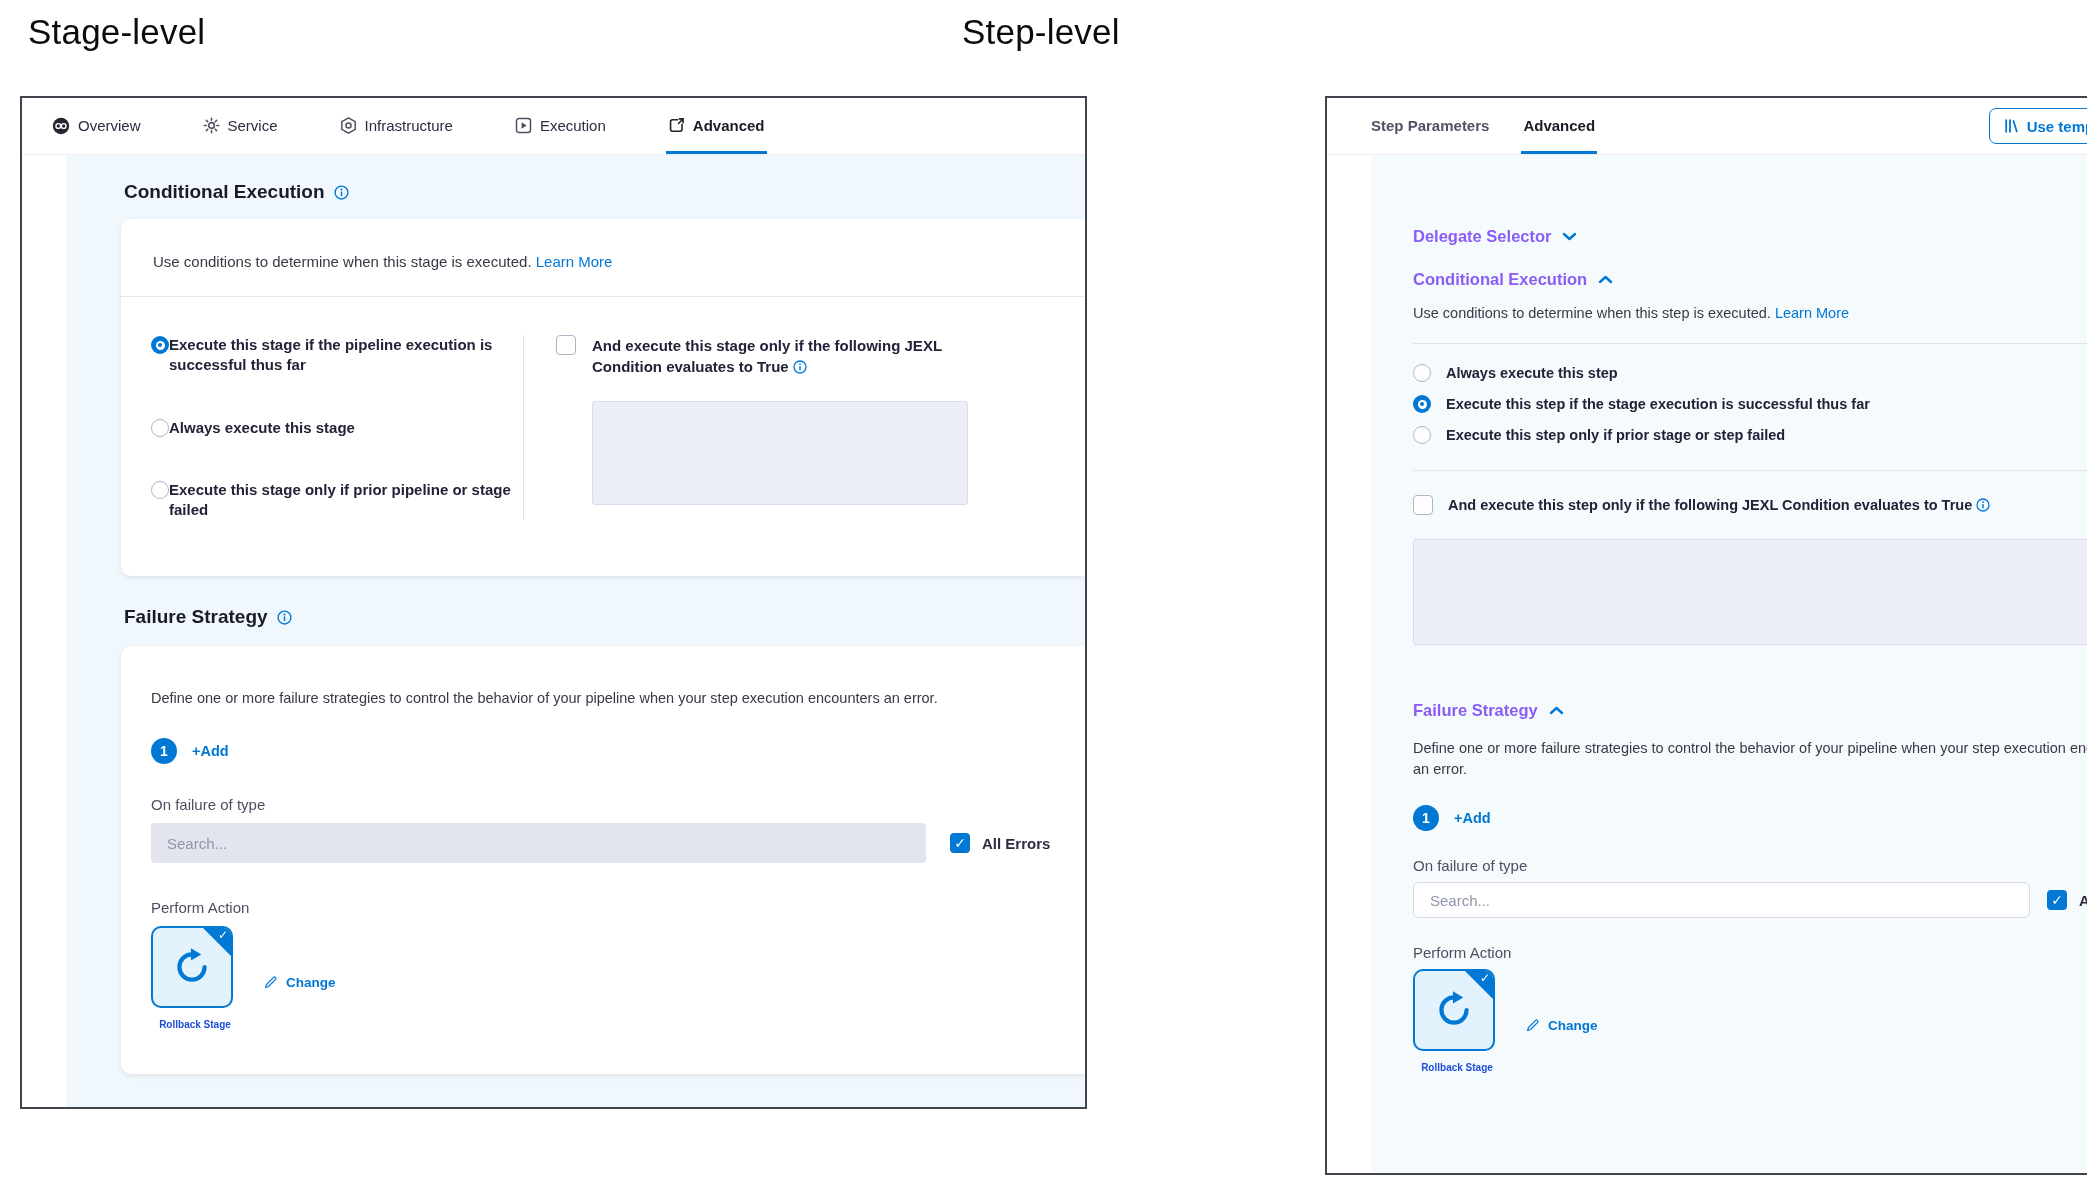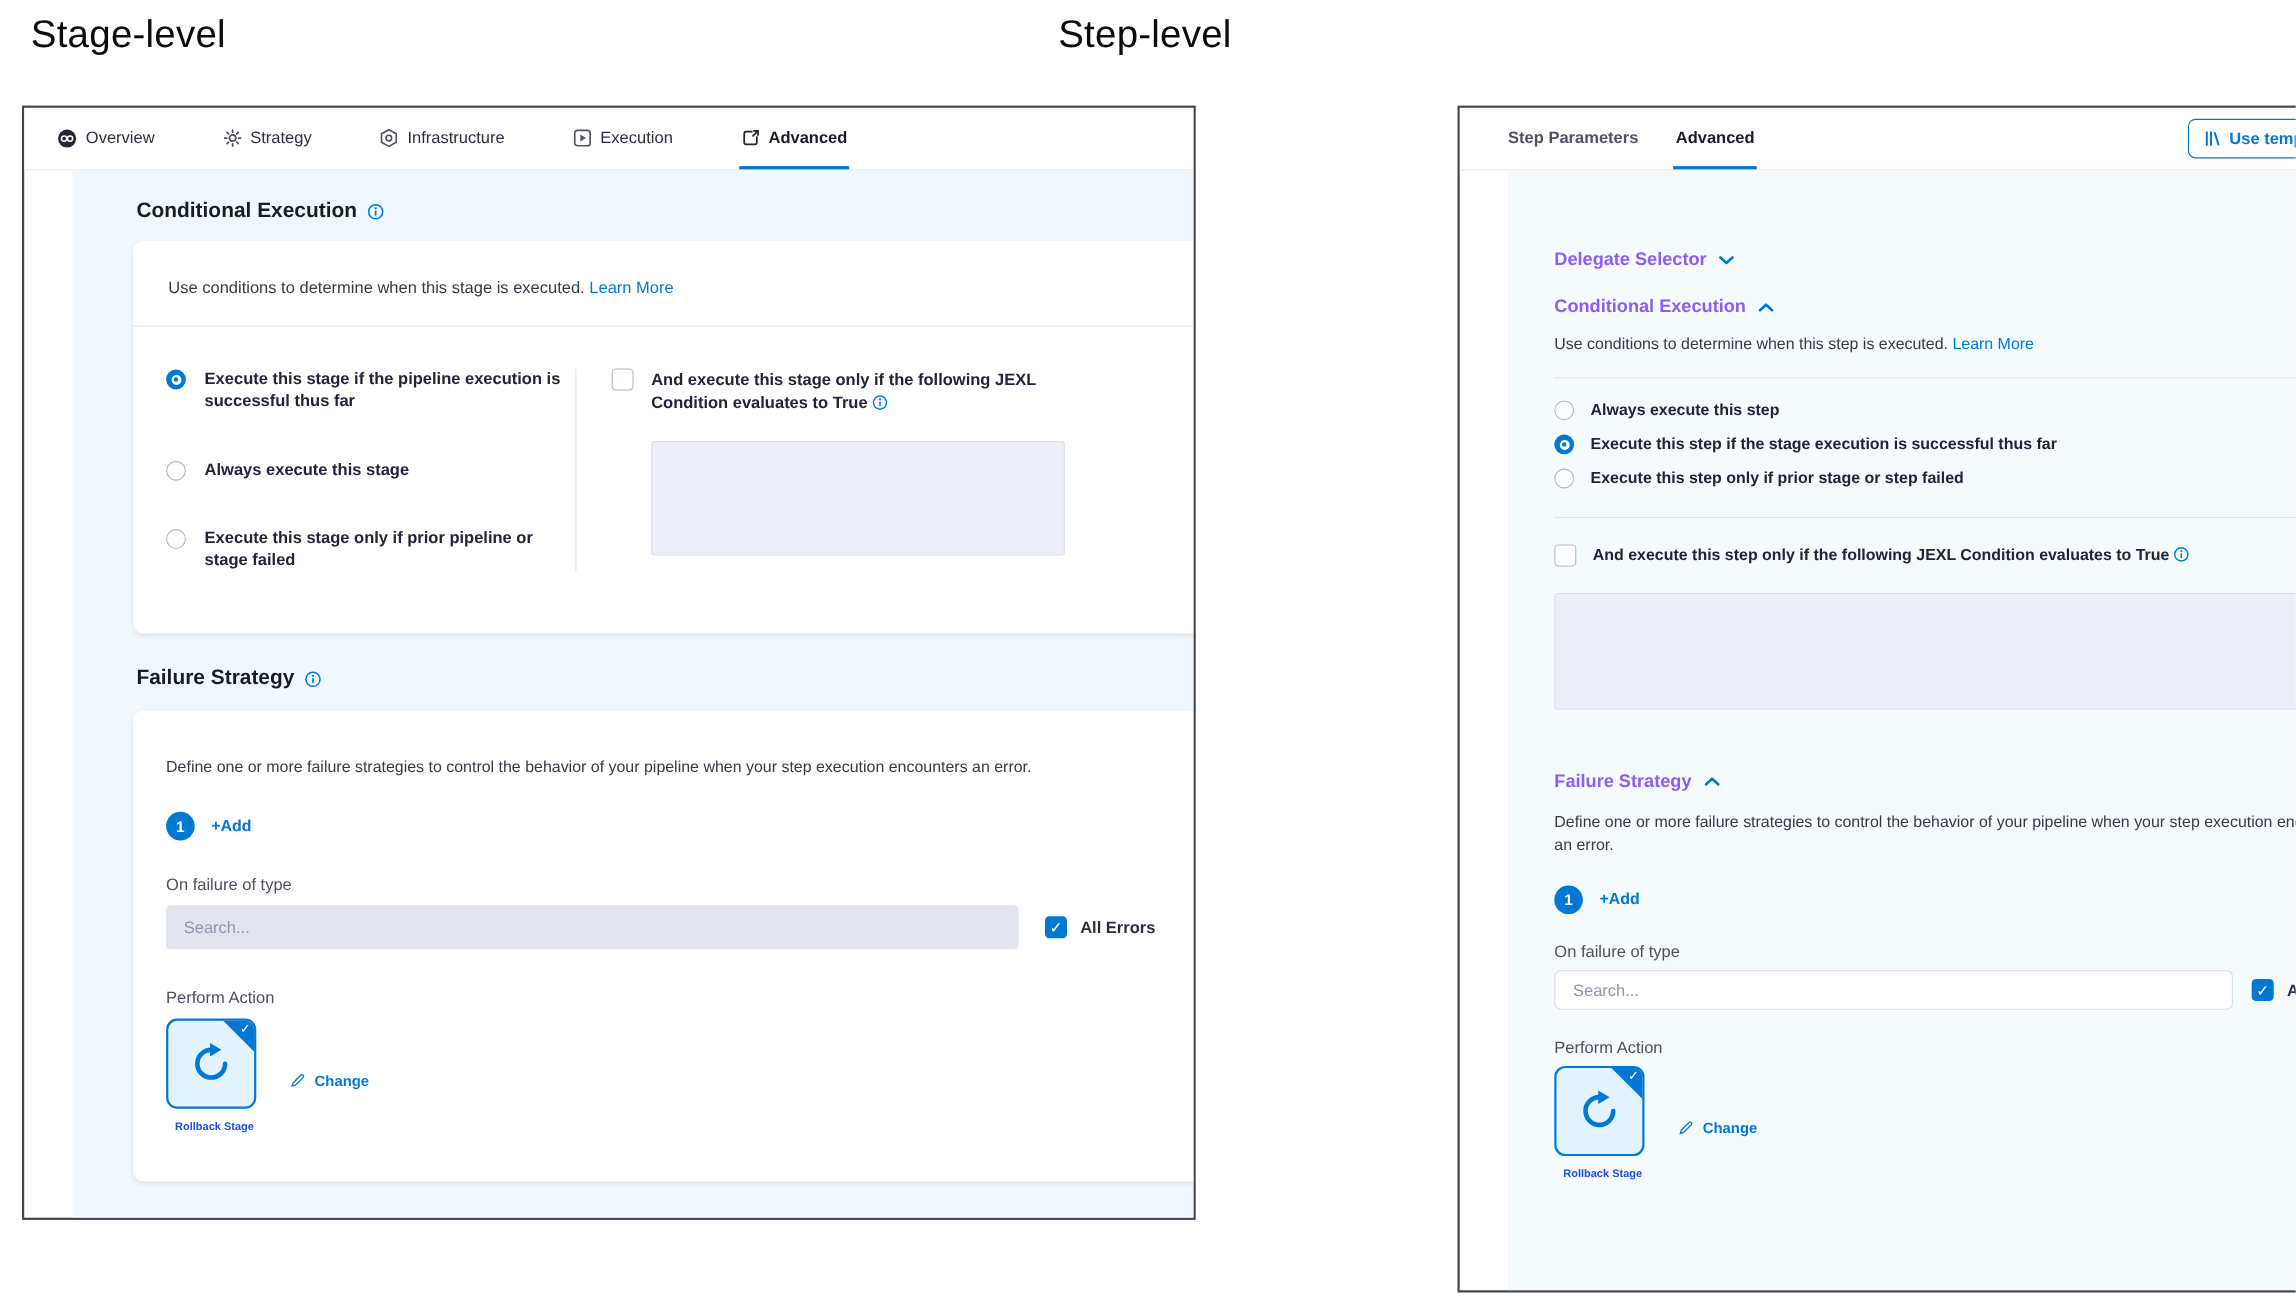--- a/index.html
+++ b/index.html
@@ -46,21 +46,21 @@
           box-shadow: 0 2px 5px rgba(96,97,112,.14); }
   .cond-card { margin-top: 16px; padding-top: 30px; }
   .card-desc { margin: 4px 32px 26px 32px; font-size: 15px; color: #383946; }
   .hrline { height: 1px; background: #e5e6ef; }
   .hr2 { height: 1px; background: #e2e4ed; }
 
   a.link { color: #0278d5; text-decoration: none; cursor: pointer; font-weight: 500; }
 
   .cond-cols { display: flex; padding: 38px 0 56px 30px; }
   .col-radios { width: 372px; }
-  .opt-row { display: flex; gap: 17px; align-items: flex-start;
+  .opt-row { display: flex; align-items: flex-start;
              font-size: 15px; font-weight: 600; color: #222338; line-height: 1.35; }
   .col-radios .opt-row { margin-bottom: 42px; max-width: 360px; }
   .col-radios .opt-row:last-child { margin-bottom: 0; }
   .vline { width: 1px; background: #e2e3ed; margin-right: 2px; }
   .col-jexl { padding-left: 30px; }
   .cb-row { display: flex; gap: 16px; align-items: flex-start; font-size: 15px;
             font-weight: 600; color: #222338; line-height: 1.4; max-width: 404px; }
   .jexl-box { margin: 24px 0 0 36px; width: 376px; height: 104px; background: #edeff8;
               border: 1px solid #d9dbee; border-radius: 3px; }
 
@@ -154,21 +154,21 @@
     </div>
     <div class="tab">
       <span class="icon">
         <svg width="17" height="17" viewBox="0 0 16 16">
             <g stroke="#4f5161" stroke-width="1.5" fill="none" stroke-linecap="round">
               <circle cx="8" cy="8" r="2.7"></circle>
               <path d="M8 1.2 V3 M8 13 v1.8 M1.2 8 H3 M13 8 h1.8 M3.2 3.2 L4.5 4.5 M11.5 11.5 l1.3 1.3 M12.8 3.2 L11.5 4.5 M4.5 11.5 l-1.3 1.3"></path>
             </g>
           </svg>
       </span>
-      <span class="tlabel">Strategy</span>
+      <span class="tlabel">Service</span>
     </div>
     <div class="tab">
       <span class="icon">
         <svg width="17" height="17" viewBox="0 0 16 16">
             <polygon points="8,0.9 14.3,4.4 14.3,11.6 8,15.1 1.7,11.6 1.7,4.4" fill="none" stroke="#4f5161" stroke-width="1.4"></polygon>
             <circle cx="8" cy="8" r="2.4" fill="none" stroke="#4f5161" stroke-width="1.4"></circle>
           </svg>
       </span>
       <span class="tlabel">Infrastructure</span>
     </div>

